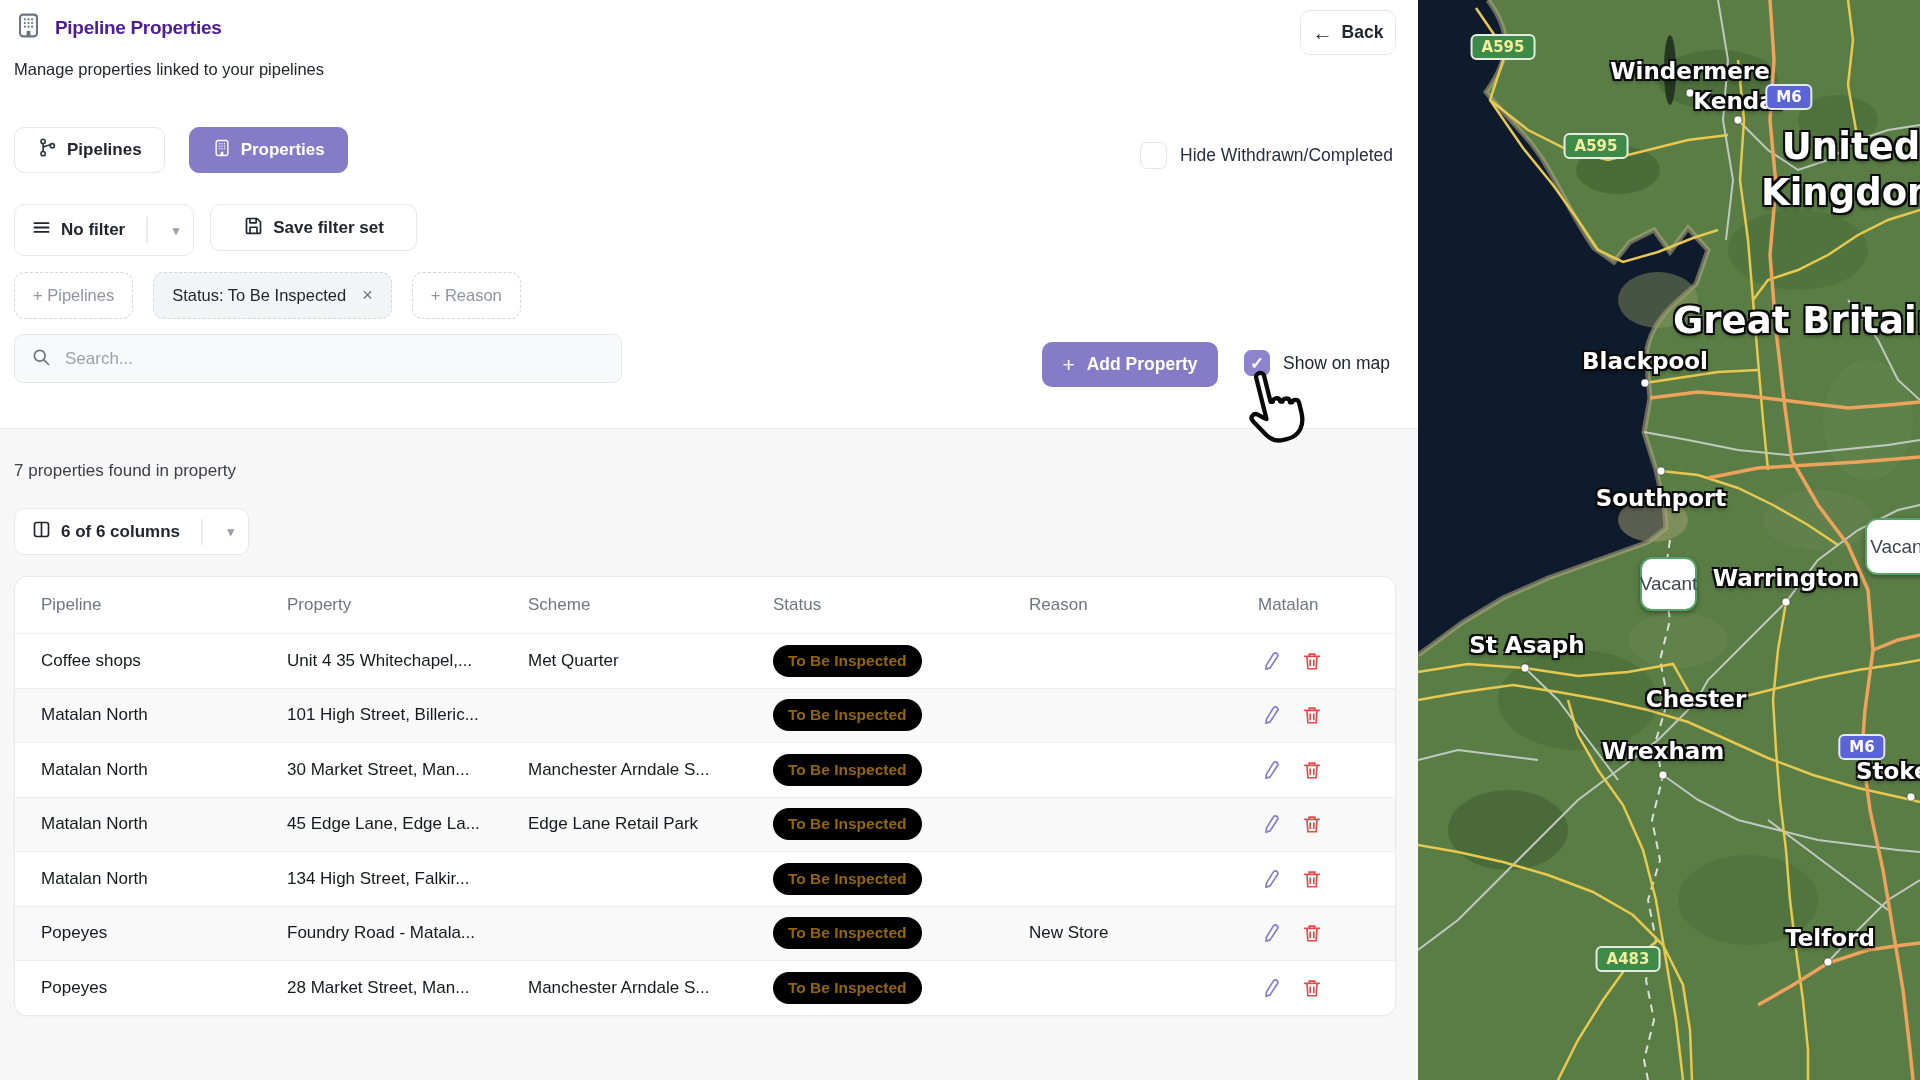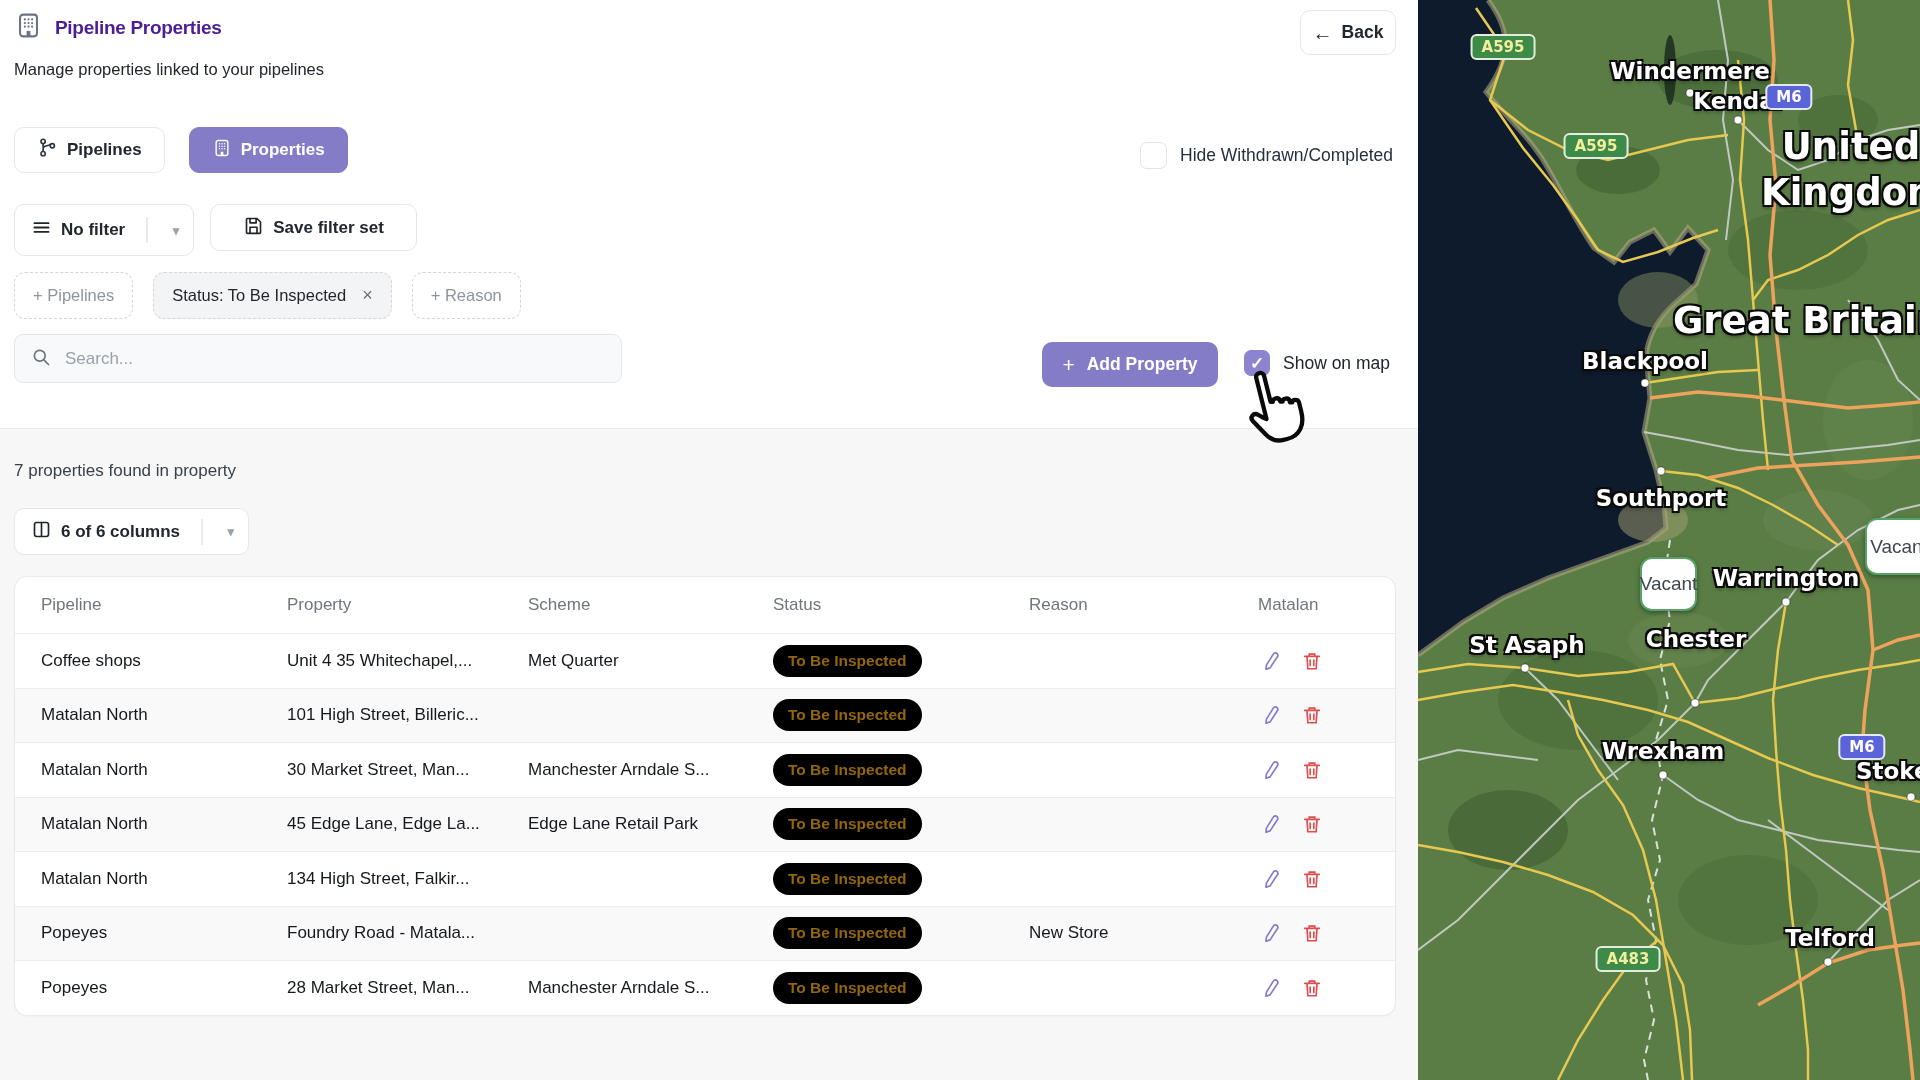--- a/index.html
+++ b/index.html
@@ -473,21 +473,21 @@
 
     <div class="map-label region" style="left:433px; top:124px; width:180px;">United Kingdom</div>
     <div class="map-label region" style="left:390px; top:298px; width:320px;">Great Britain</div>
 
     <div class="map-label" style="left:272px; top:58px;">Windermere</div>
     <div class="map-label" style="left:320px; top:88px;">Kendal</div>
     <div class="map-label" style="left:227px; top:348px;">Blackpool</div>
     <div class="map-label" style="left:243px; top:437px;margin-top:48px;">Southport</div>
     <div class="map-label" style="left:368px; top:565px;">Warrington</div>
     <div class="map-label" style="left:109px; top:632px;">St Asaph</div>
-    <div class="map-label" style="left:278px; top:626px;text-align:center;">Chester</div>
+    <div class="map-label" style="left:278px; top:686px;text-align:center;">Chester</div>
     <div class="map-label" style="left:245px; top:738px;">Wrexham</div>
     <div class="map-label" style="left:412px; top:925px;">Telford</div>
     <div class="map-label" style="left:438px; top:758px; transform:none;">Stoke-on</div>
 
     <div class="road-badge aroad" style="left:85px;  top:47px;">A595</div>
     <div class="road-badge aroad" style="left:178px; top:146px;">A595</div>
     <div class="road-badge mway" style="left:371px; top:97px;">M6</div>
     <div class="road-badge mway" style="left:444px; top:747px;">M6</div>
     <div class="road-badge aroad" style="left:210px; top:959px;">A483</div>
 

